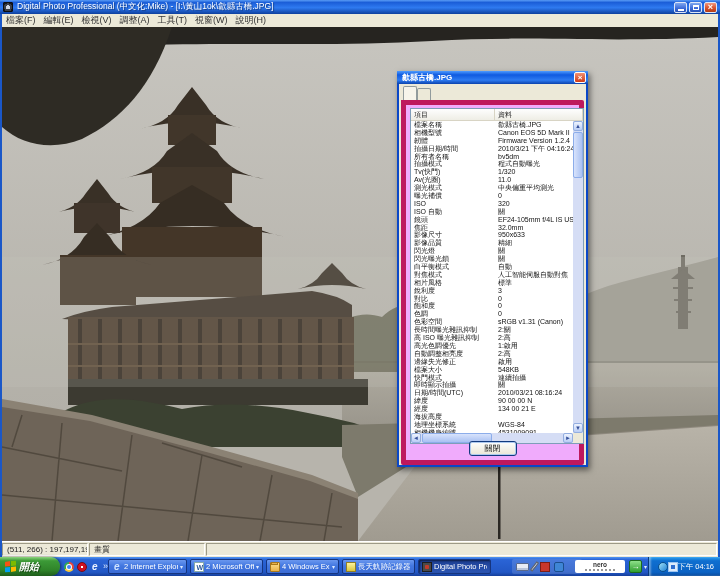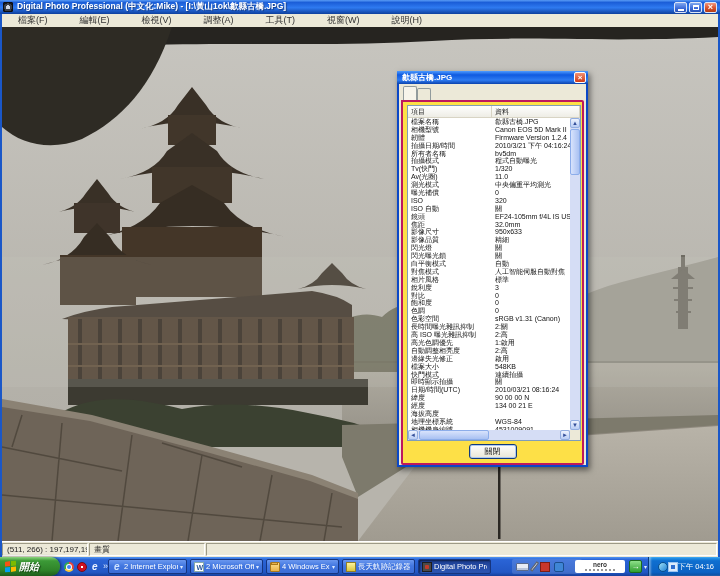--- a/index.html
+++ b/index.html
@@ -6,36 +6,36 @@
   html,body{width:720px;height:576px;overflow:hidden}
   body{font-family:"Liberation Sans","DejaVu Sans",sans-serif;background:#000}
   .screen{position:relative;width:720px;height:576px;background:#3a6ea5;overflow:hidden}
 
   
   .titlebar{position:absolute;top:0;left:0;width:720px;height:14px;
     background:linear-gradient(180deg,#5a9cf5 0%,#1b5ed8 18%,#2f7af0 55%,#0d3f9e 100%);
     display:flex;align-items:center;padding:0 3px;z-index:30}
   .app-icon{width:10px;height:10px;flex:none;border-radius:1px;
     background:radial-gradient(circle at 50% 55%,#cfd6e2 0 2px,#3c4048 2px 4px,#15161a 4px);border:1px solid #0c0d10}
-  .title-text{color:#fff;font-size:8.5px;font-weight:bold;margin-left:4px;flex:1;
+  .title-text{color:#fff;font-size:8.5px;font-weight:normal;margin-left:4px;flex:1;
     white-space:nowrap;overflow:hidden;text-shadow:1px 1px 1px #143a80}
   .win-btns{display:flex;gap:2px}
   .win-btn{width:13px;height:11px;border:1px solid #dce6f8;border-radius:2px;color:#fff;
     display:flex;align-items:center;justify-content:center;font-size:8px;line-height:1;
     background:linear-gradient(180deg,#7fa8ef 0%,#3a6ad8 60%,#2a52b4 100%)}
   .win-btn.close{background:linear-gradient(180deg,#f0977e 0%,#d9532c 55%,#b03a16 100%)}
   .glyph-min{display:block;width:6px;height:2px;background:#fff;margin-top:5px}
   .glyph-restore{display:block;width:6px;height:5px;border:1px solid #fff;box-shadow:inset 0 1px 0 #fff}
   .glyph-x{font-size:9px;font-weight:bold}
 
   
   .client{position:absolute;top:14px;left:0;right:0;bottom:19px;display:flex;flex-direction:column;
     border-left:2px solid #1a57c8;border-right:2px solid #1a57c8;background:#ece9d8}
   .menubar{height:13px;background:#ece9d8;display:flex;align-items:center;font-size:9px;color:#333;flex:none}
-  .menu-item{padding:0 16px;white-space:nowrap}
+  .menu-item{padding:0 4px;white-space:nowrap}
   .photo-area{flex:1;position:relative;background:#b7b4ac;overflow:hidden}
   .photo-area svg{display:block;width:100%;height:100%}
 
   
   .statusbar{height:16px;flex:none;background:#ece9d8;border-top:1px solid #fff;
     display:flex;align-items:stretch;font-size:8px;color:#222}
   .sb-panel{border:1px solid;border-color:#9d9a87 #fff #fff #9d9a87;margin:1px 1px 1px 0;
     display:flex;align-items:center;padding:0 4px;white-space:nowrap;overflow:hidden}
   .sb-p1{width:86px}.sb-p2{width:144px}.sb-p3{width:116px}.sb-p4{flex:1}
 
@@ -45,22 +45,22 @@
   .dlg-titlebar{height:13px;margin:0 -2px;display:flex;align-items:center;padding:0 2px 0 5px;
     background:linear-gradient(180deg,#4e9bff 0%,#0f5ae0 30%,#2d7bf2 70%,#0b43ad 100%)}
   .dlg-title{color:#fff;font-size:8px;font-weight:bold;flex:1;white-space:nowrap;overflow:hidden}
   .dlg-close{width:12px;height:11px;border:1px solid #fff;border-radius:2px;color:#fff;font-size:8px;
     font-weight:bold;line-height:9px;text-align:center;background:linear-gradient(180deg,#f19173,#cf3a16)}
   .dlg-body{position:relative;height:383px}
   .tabstrip{position:absolute;left:4px;top:2px;display:flex;align-items:flex-end;z-index:3}
   .tab{font-size:8px;padding:1px 6px 0;background:#ece9d8;border:1px solid #919b9c;border-bottom:none;
     border-radius:2px 2px 0 0;color:#333;height:12px;white-space:nowrap}
   .tab.active{background:#f6f4ea;height:14px;padding-top:2px}
-  .tabpage{position:absolute;left:2px;right:2px;top:16px;bottom:2px;background:#fde047;
-    border:2px solid #be185d;border-radius:0 2px 2px 2px}
+  .tabpage{position:absolute;left:2px;right:2px;top:16px;bottom:2px;background:#f0abfc;
+    border:5px solid #be185d;border-radius:0 2px 2px 2px}
   .listview{position:absolute;left:4px;top:3px;width:174px;height:336px;background:#fff;
     border:1px solid #7f9db9;overflow:hidden}
   .lv-header{display:flex;height:12px;background:linear-gradient(#fefefe,#eeede5);
     border-bottom:1px solid #d8d4c4;font-size:7px;color:#222}
   .lv-h{padding:1px 3px;border-right:1px solid #d8d4c4;white-space:nowrap;overflow:hidden}
   .lv-h1{width:84px}.lv-h2{flex:1}
   .lv-rows{position:absolute;top:12px;left:0;right:10px;bottom:10px;overflow:hidden}
   .lv-row{display:flex;height:7.9px;font-size:7px;line-height:7.9px;white-space:nowrap;color:#111}
   .lv-c1{width:84px;padding-left:3px;overflow:hidden;flex:none}
   .lv-c2{flex:1;padding-left:3px;overflow:hidden}

